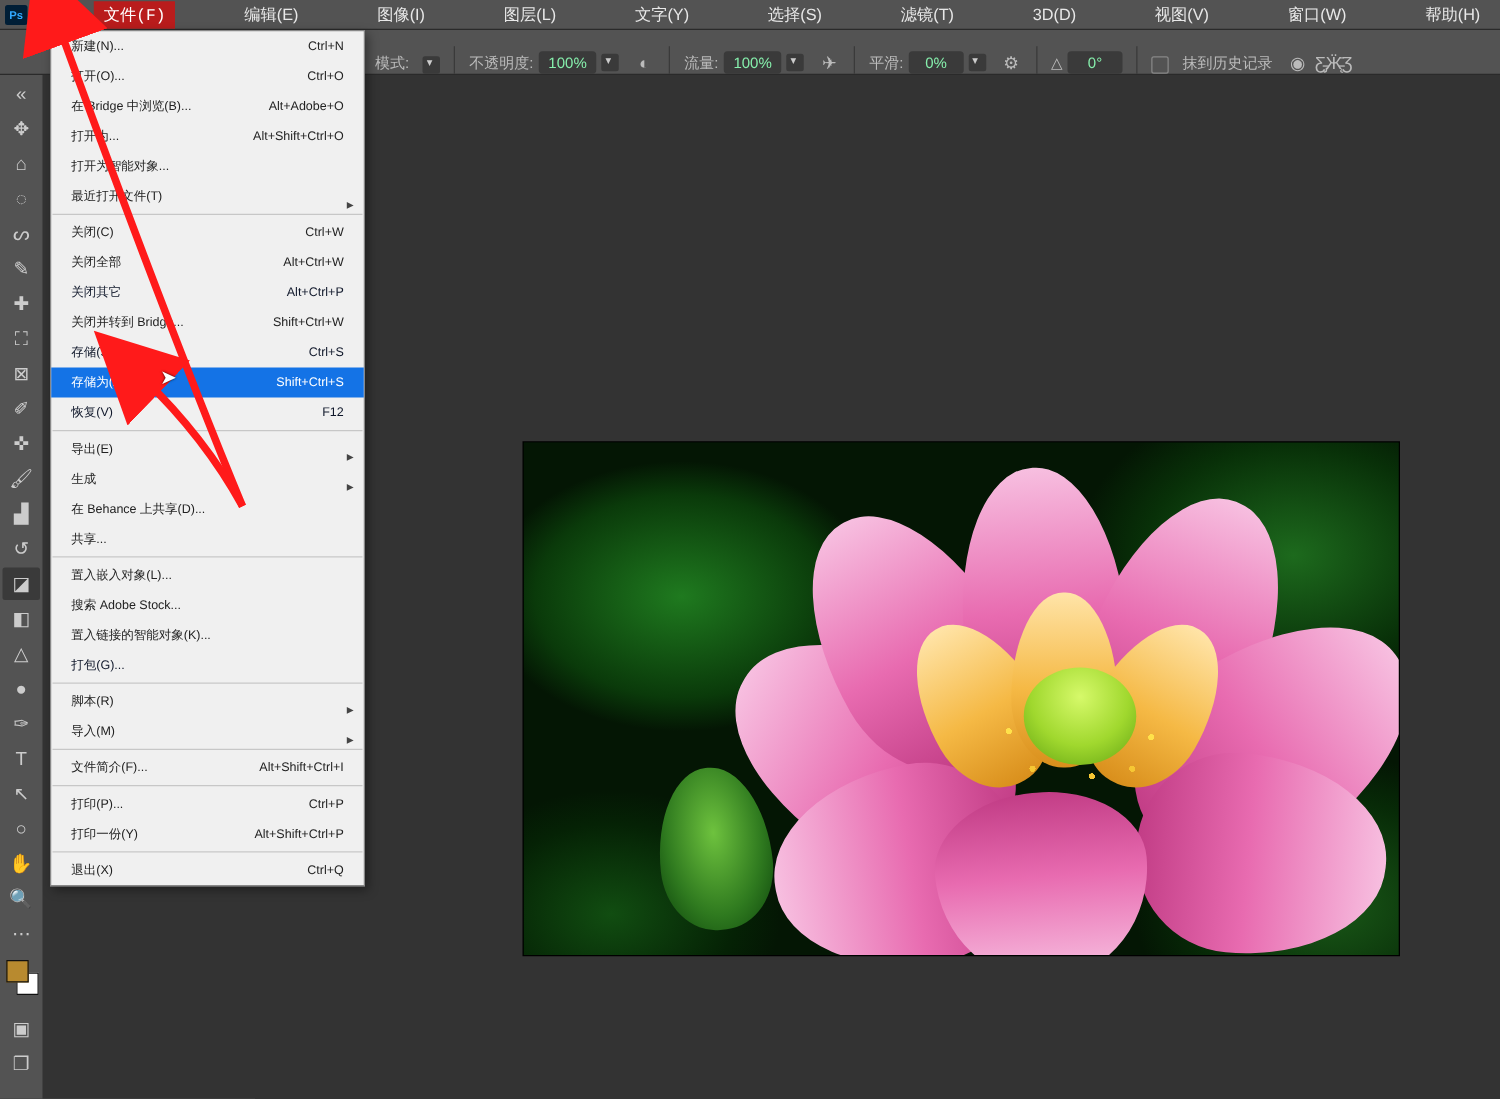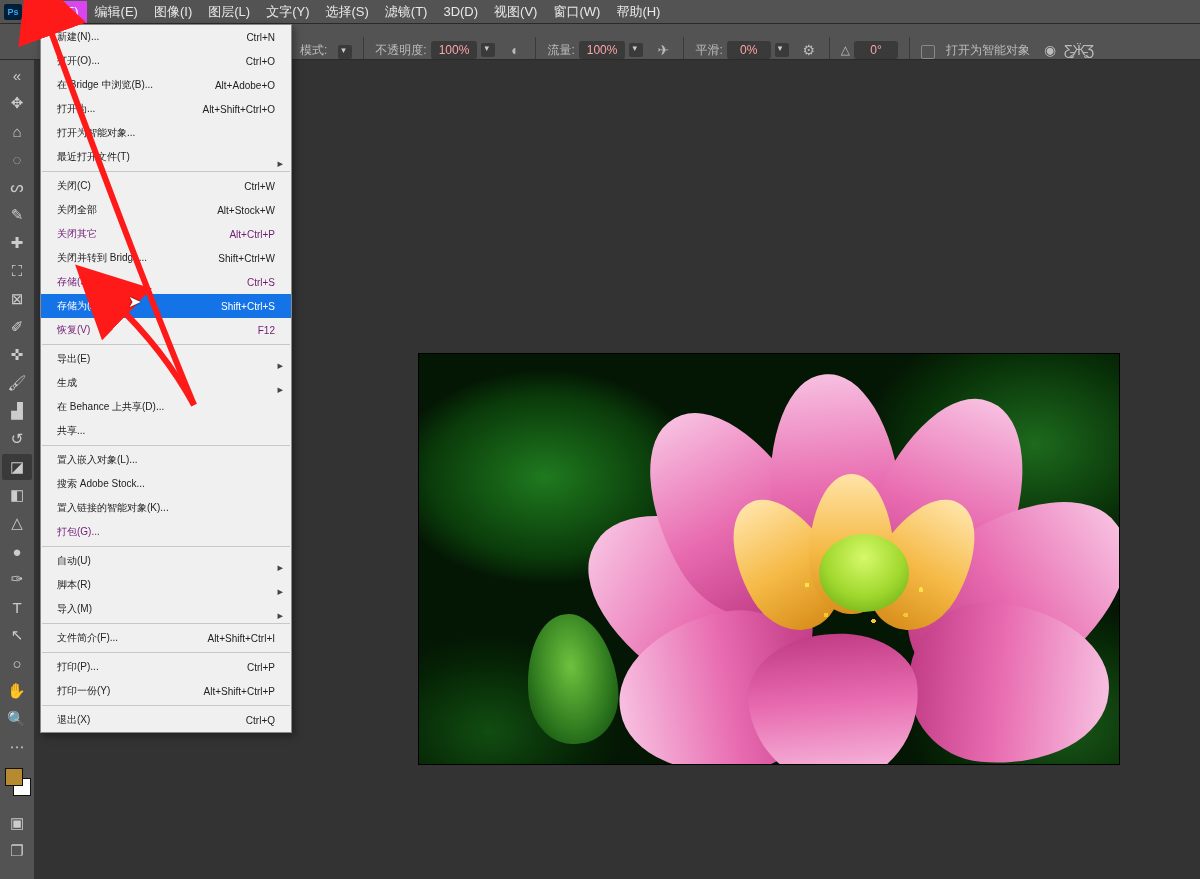--- a/index.html
+++ b/index.html
@@ -1,47 +1,47 @@
 <!DOCTYPE html>
 <html><head>
 <meta charset="utf-8">
 <style>
 * { margin:0; padding:0; box-sizing:border-box; font-family:"Microsoft YaHei",Arial,sans-serif; }
 body { background:#535353; width:1200px; height:879px; overflow:hidden; position:relative; }
 
 
-.menubar { height:24px; background:#535353; display:flex; align-items:center; padding-left:4px; border-bottom:1px solid #2a2a2a; }
+.menubar { height:24px; background:#535353; display:flex; align-items:center; padding-left:4px; border-bottom:1px solid #2a2a2a;gap:47px; }
 .ps-icon { width:18px; height:16px; background:#001e36; color:#31a8ff; font-size:9px; font-weight:bold; display:flex; align-items:center; justify-content:center; border-radius:2px; margin-right:6px; }
 .menu-item { color:#e8e8e8; font-size:13px; padding:2px 8px; cursor:pointer; }
-.menu-item.open { background:#d946ef; color:#fff; }
+.menu-item.open { background:#b91c1c; color:#fff;font-family:Liberation Mono, monospace; }
 
 
 .optbar { height:36px; background:#535353; border-bottom:1px solid #2a2a2a; display:flex; align-items:flex-end; padding-left:300px; gap:11px; color:#bbb; font-size:12px; }
 .optbar .ctrl { display:flex; align-items:center; gap:4px;margin-top:16px; }
-.optbar .val { background:#3a3a3a; padding:2px 8px; border-radius:3px; color:#fca5a5; min-width:44px; text-align:center; }
+.optbar .val { background:#3a3a3a; padding:2px 8px; border-radius:3px; color:#86efac; min-width:44px; text-align:center; }
 .optbar .drop { width:14px; height:14px; background:#3a3a3a; border-radius:2px; position:relative; }
 .optbar .drop::after{content:"▾";font-size:9px;color:#ccc;position:absolute;left:3px;top:0;}
 .optbar .sep { width:1px; height:22px; background:#3a3a3a; }
 .optbar .ibtn { width:18px; height:18px; display:flex;align-items:center;justify-content:center;color:#bbb;font-size:14px;}
 .optbar .chk { width:14px; height:14px; border:1px solid #888; border-radius:2px; }
 
 
 .toolbox { position:absolute; left:0; top:60px; width:34px; background:#535353; display:flex; flex-direction:column; align-items:center; gap:2px; padding-top:2px;}
 .tool { width:30px; height:26px; display:flex; align-items:center; justify-content:center; color:#ccc; font-size:15px; cursor:pointer; border-radius:2px;}
 .tool.sel { background:#3a3a3a; }
 .tool-gap{height:10px;}
 .swatches{width:28px;height:28px;position:relative;margin-top:6px;}
 .sw-fg{position:absolute;width:18px;height:18px;left:2px;top:0;background:#b88a2f;border:1px solid #111;}
 .sw-bg{position:absolute;width:18px;height:18px;right:0;bottom:0;background:#fff;border:1px solid #111;}
 
 
 .dropdown { position:absolute; left:40px; top:24px; width:252px; background:#f0f0f0; border:1px solid #888; box-shadow:2px 3px 8px rgba(0,0,0,.4); font-size:10px; color:#222; z-index:10;}
 .drow { height:24px; display:flex; align-items:center; justify-content:space-between; padding:0 16px 0 16px; cursor:pointer; position:relative;}
 .drow.hi { background:#1473e6; color:#fff; }
-.drow.dis { color:#701a75; }
+.drow.dis { color:#0f172a; }
 .drow .sub::after{content:"▸"; font-size:11px; color:#444; position:absolute; right:8px;}
 .dsep { height:1px; background:#c7c7c7; margin:2px 1px; }
 
 
 .canvas-wrap { position:absolute; left:34px; top:60px; right:0; bottom:0; background:#333; }
 .doc { position:absolute; left:385px; top:294px; width:700px; height:410px; background:#051a07; box-shadow:0 0 0 1px #000; overflow:hidden;}
 
 .leaves{position:absolute;inset:0;background:
  radial-gradient(ellipse 260px 180px at 18% 30%,#1f7a1f 0%,#0a3a0a 45%,transparent 60%),
  radial-gradient(ellipse 300px 220px at 88% 22%,#1d6a1d 0%,#083008 40%,transparent 58%),
@@ -109,21 +109,21 @@
     <div class="drop"></div>
   </div>
   <div class="ibtn">⚙</div>
   <div class="sep"></div>
   <div class="ctrl">
     <span>△</span>
     <span class="val">0°</span>
   </div>
   <div class="sep"></div>
   <div class="chk"></div>
-  <span>打开为智能对象</span>
+  <span>抹到历史记录</span>
   <div class="ibtn">◉</div>
   <div class="ibtn">Ƹ̵̡Ӝ̵̨̄Ʒ</div>
 </div>
 
 <div class="toolbox">
   <div class="tool">«</div>
   <div class="tool">✥</div>
   <div class="tool">⌂</div>
   <div class="tool">◌</div>
   <div class="tool">ᔕ</div>
@@ -202,21 +202,21 @@
       <span>最近打开文件(T)</span>
       <span class="sub"></span>
     </div>
     <div class="dsep"></div>
     <div class="drow">
       <span>关闭(C)</span>
       <span>Ctrl+W</span>
     </div>
     <div class="drow">
       <span>关闭全部</span>
-      <span>Alt+Stock+W</span>
+      <span>Alt+Ctrl+W</span>
     </div>
     <div class="drow dis">
       <span>关闭其它</span>
       <span>Alt+Ctrl+P</span>
     </div>
     <div class="drow">
       <span>关闭并转到 Bridge...</span>
       <span>Shift+Ctrl+W</span>
     </div>
     <div class="drow dis">
@@ -253,24 +253,20 @@
     <div class="drow">
       <span>搜索 Adobe Stock...</span>
     </div>
     <div class="drow">
       <span>置入链接的智能对象(K)...</span>
     </div>
     <div class="drow dis">
       <span>打包(G)...</span>
     </div>
     <div class="dsep"></div>
-    <div class="drow">
-      <span>自动(U)</span>
-      <span class="sub"></span>
-    </div>
     <div class="drow">
       <span>脚本(R)</span>
       <span class="sub"></span>
     </div>
     <div class="drow">
       <span>导入(M)</span>
       <span class="sub"></span>
     </div>
     <div class="dsep"></div>
     <div class="drow">

